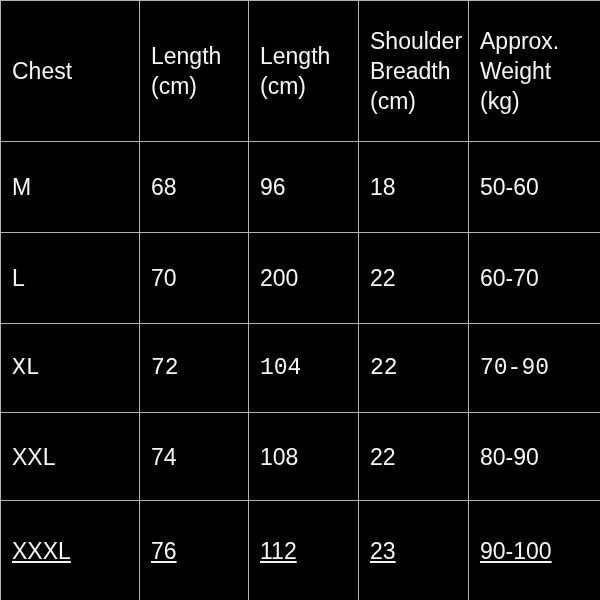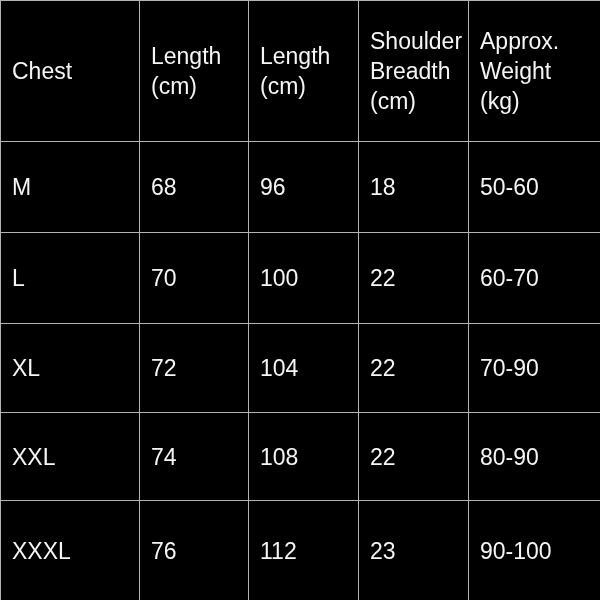--- a/index.html
+++ b/index.html
@@ -29,23 +29,23 @@
     border: 1px solid #b3b3b3;
     font-weight: normal;
     text-align: left;
     vertical-align: middle;
     padding: 0 6px 0 11px;
     overflow: hidden;
   }
   tr.row-header   { height: 141px; }
   tr.row-m        { height: 91px; }
   tr.row-l        { height: 91px; }
-  tr.row-xl       { height: 89px; }
+  tr.row-xl       { height: 89px; font-family: Liberation Mono, monospace; }
   tr.row-xxl      { height: 88px; margin-top: 9px; }
-  tr.row-xxxl     { height: 100px; }
+  tr.row-xxxl     { height: 100px; text-decoration: underline; }
   col.col-size    { width: 139px; }
   col.col-length  { width: 109px; }
   col.col-chest   { width: 110px; }
   col.col-shoulder{ width: 110px; }
   col.col-weight  { width: 132px; }
 </style>
 </head>
 <body>
 
 <div class="stage">
@@ -70,21 +70,21 @@
       <tr class="row-m">
         <td>M</td>
         <td>68</td>
         <td>96</td>
         <td>18</td>
         <td>50-60</td>
       </tr>
       <tr class="row-l">
         <td>L</td>
         <td>70</td>
-        <td>100</td>
+        <td>200</td>
         <td>22</td>
         <td>60-70</td>
       </tr>
       <tr class="row-xl">
         <td>XL</td>
         <td>72</td>
         <td>104</td>
         <td>22</td>
         <td>70-90</td>
       </tr>

